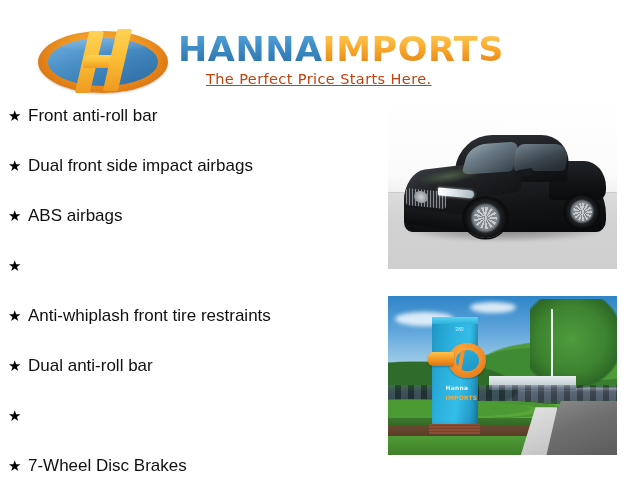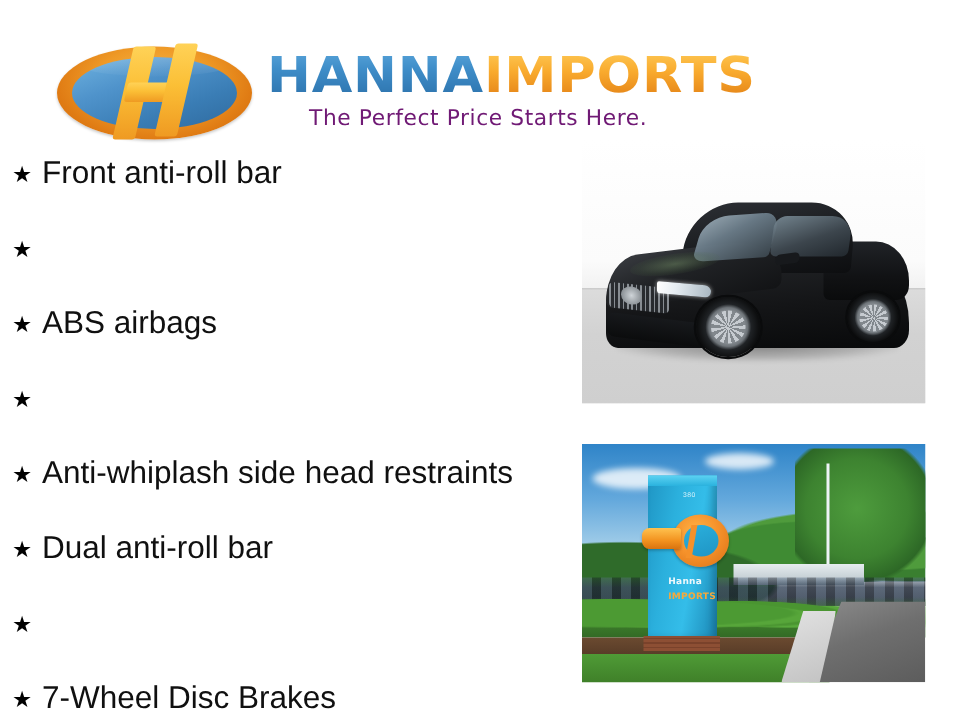--- a/index.html
+++ b/index.html
@@ -112,23 +112,24 @@
     background: linear-gradient(180deg, #ffcf5e 0%, #f9ab2e 45%, #e07b12 100%);
     -webkit-background-clip: text;
     background-clip: text;
     color: transparent;
   }
   .tagline {
     margin-top: 5px;
     margin-left: 28px;
     font-family: "DejaVu Sans", sans-serif;
     font-size: 14.5px;
-    color: #701a75;
+    color: #c2410c;
     letter-spacing: 0.4px;
     white-space: nowrap;
+    text-decoration: underline;
   }
 
   
   .feature-list {
     position: absolute;
     left: 0;
     top: 91px;
     width: 380px;
     margin: 0;
     padding: 0;
@@ -143,21 +144,21 @@
   .bullet-star {
     flex: 0 0 auto;
     width: 20px;
     font-size: 15px;
     line-height: 1;
     color: #000000;
     font-family: "DejaVu Sans", sans-serif;
   }
   .feature-label {
     font-family: "Liberation Sans", sans-serif;
-    font-size: 21px;
+    font-size: 17px;
     color: #101010;
     line-height: 1.2;
     white-space: nowrap;
   }
 
   
   .photo {
     position: absolute;
     overflow: hidden;
     background: #ffffff;
@@ -533,31 +534,32 @@
   </div>
 </div>
 
 <ul class="feature-list">
   <li class="feature-item">
     <span class="bullet-star">★</span>
     <span class="feature-label">Front anti-roll bar</span>
   </li>
   <li class="feature-item">
     <span class="bullet-star">★</span>
+    <span class="feature-label">Dual front side impact airbags</span>
   </li>
   <li class="feature-item">
     <span class="bullet-star">★</span>
     <span class="feature-label">ABS airbags</span>
   </li>
   <li class="feature-item">
     <span class="bullet-star">★</span>
   </li>
   <li class="feature-item">
     <span class="bullet-star">★</span>
-    <span class="feature-label">Anti-whiplash side head restraints</span>
+    <span class="feature-label">Anti-whiplash front tire restraints</span>
   </li>
   <li class="feature-item">
     <span class="bullet-star">★</span>
     <span class="feature-label">Dual anti-roll bar</span>
   </li>
   <li class="feature-item">
     <span class="bullet-star">★</span>
   </li>
   <li class="feature-item">
     <span class="bullet-star">★</span>

